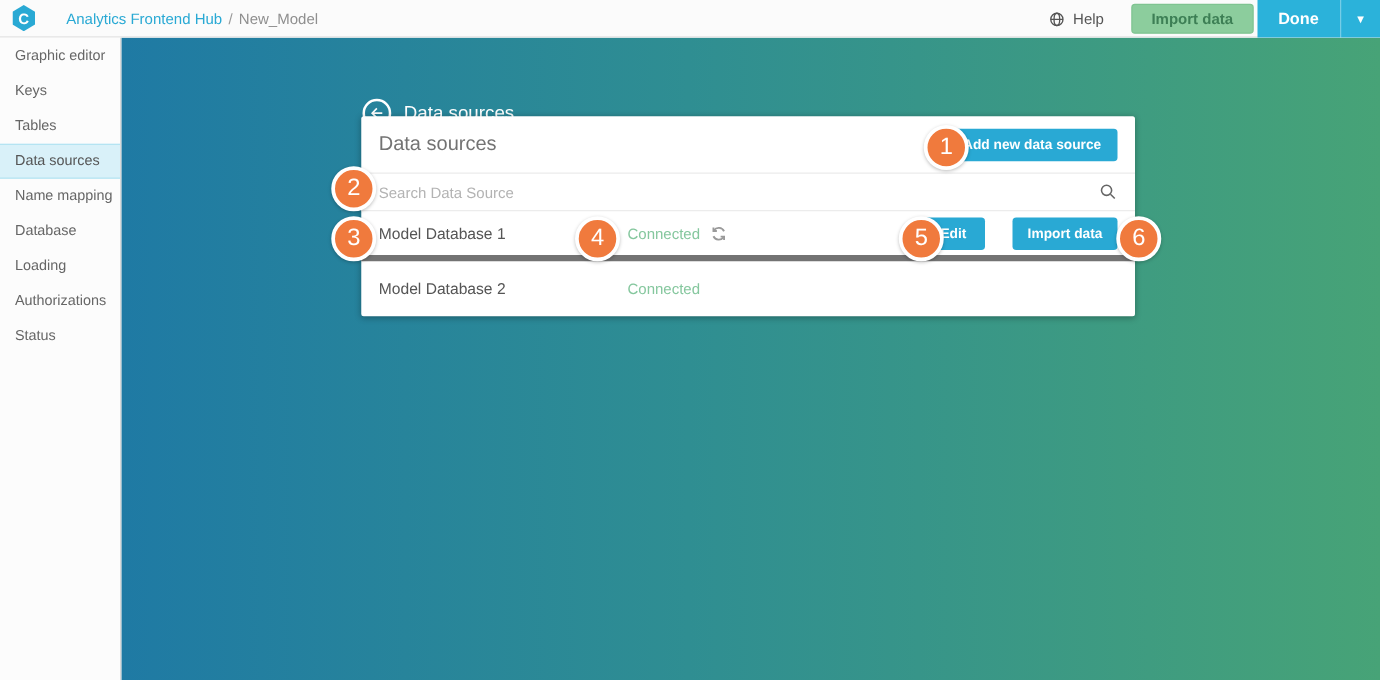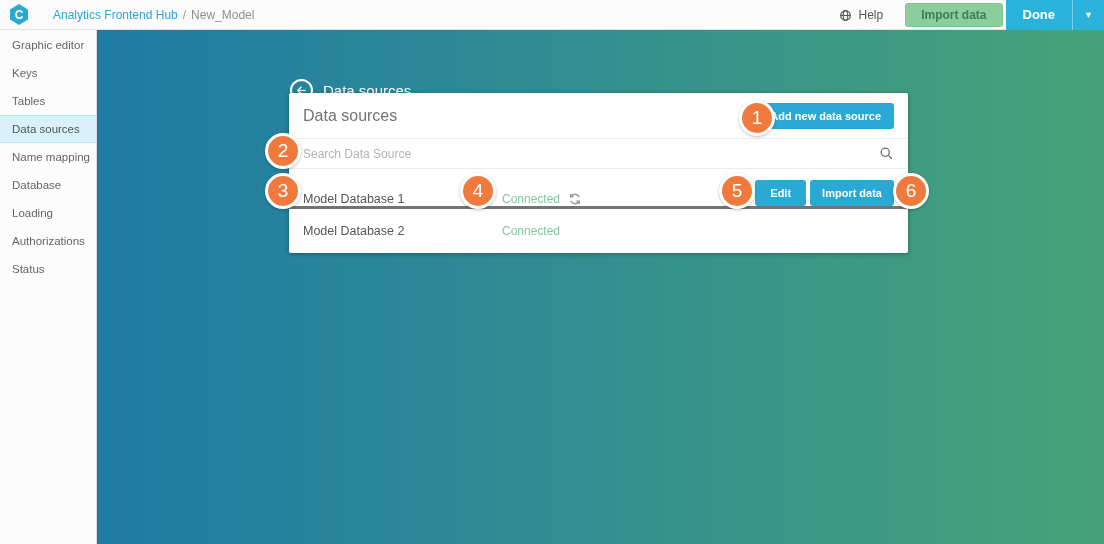--- a/index.html
+++ b/index.html
@@ -50,26 +50,26 @@
   .card-title { font-size:16px; color:#737373; flex:1; }
   .btn-blue { background:#29a9d4; color:#fff; border:none; border-radius:3px; font-size:11px;
               font-weight:bold; font-family:inherit; cursor:pointer; }
   .btn-add { padding:7px 13px; }
   .search-row { height:31px; display:flex; align-items:center; padding:0 14px;
                 border-top:1px solid #ececec; border-bottom:1px solid #ececec; }
   .search-input { flex:1; border:none; outline:none; font-size:12px; color:#444; background:transparent; font-family:inherit; }
   .search-input::placeholder { color:#b3b3b3; }
   .search-btn { background:none; border:none; cursor:pointer; display:flex; align-items:center; padding:0; }
   .ds-row { display:flex; align-items:center; padding:0 14px; }
-  .ds-row.r1 { height:40px; border-bottom:3px solid #737373;align-items:flex-end; }
+  .ds-row.r1 { height:40px; border-bottom:5px solid #737373; }
   .ds-row.r2 { height:44px; }
   .ds-name { width:199px; font-size:12.5px; color:#555; }
   .ds-status { color:#85c79e; font-size:12px; display:flex; align-items:center; gap:9px; }
   .refresh { display:flex; align-items:center; cursor:pointer; }
-  .row-actions { margin-left:auto; display:flex; align-items:center; gap:4px; }
+  .row-actions { margin-left:auto; display:flex; align-items:center; gap:22px; }
   .btn-edit { padding:7px 15px; }
   .btn-row-import { padding:7px 12px; }
 
   
   .callout { position:absolute; width:36px; height:36px; border-radius:50%; background:#f07a3d;
              border:3px solid #fff; color:#fff; font-size:19px; display:flex; align-items:center;
              justify-content:center; z-index:10; box-shadow:0 1px 3px rgba(0,0,0,0.25); }
   #c1 { left:739px; top:100px; }
   #c2 { left:265px; top:133px; }
   #c3 { left:265px; top:173px; }

